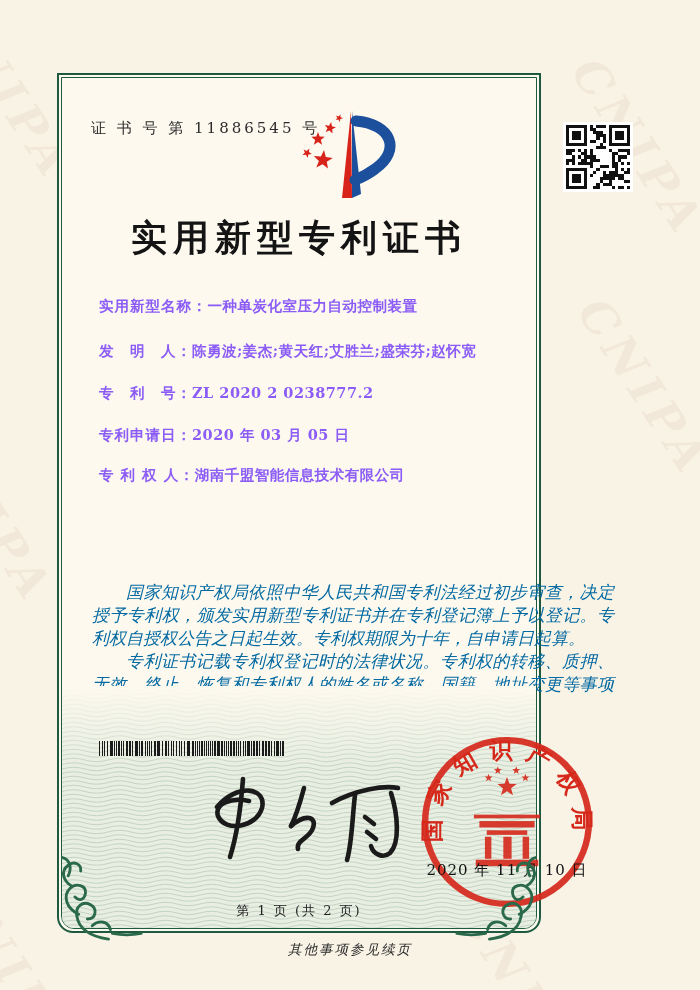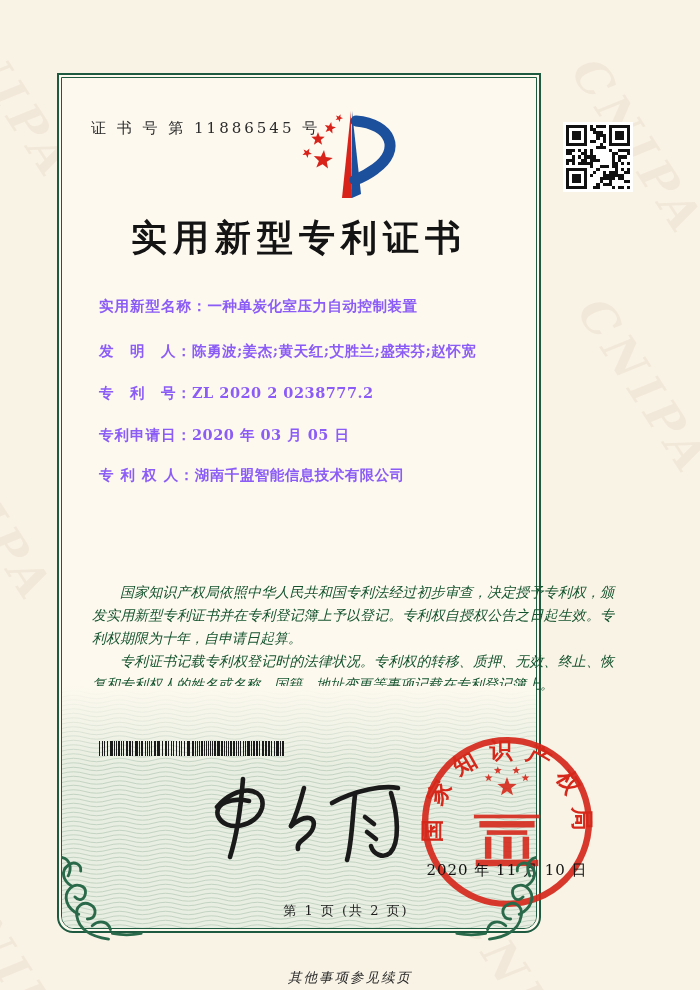--- a/index.html
+++ b/index.html
@@ -34,42 +34,42 @@
     position:absolute;left:0;top:131px;width:100%;text-align:center;
     font-size:36px;font-weight:bold;letter-spacing:6px;color:#141414;margin-top:8px;
   }
   
   .row{position:absolute;left:40px;font-size:14.5px;line-height:20px;color:#8b5cf6;white-space:nowrap;font-weight:bold;}
   .row .lbl{display:inline-block;min-width:88px;letter-spacing:1px;}
   .row .val{letter-spacing:.5px;}
   .addr2{margin-left:89px;white-space:nowrap;}
   .grant2{position:absolute;left:246px;top:0;}
   
-  .paras{position:absolute;left:33px;top:506px;width:522px;font-size:14px;line-height:23px;
-    font-style:italic;color:#14532d;text-align:justify;}
+  .paras{position:absolute;left:33px;top:506px;width:522px;font-size:17px;line-height:23px;
+    font-style:italic;color:#0369a1;text-align:justify;}
   .paras p{margin:0;text-indent:2em;}
   
   .gpanel{
     position:absolute;left:3px;right:3px;bottom:3px;height:242px;
     border-radius:0 0 12px 12px;overflow:hidden;
   }
   .gpanel svg{position:absolute;inset:0;}
   .gfade{position:absolute;left:0;top:0;right:0;height:80px;
     background:linear-gradient(#fdf9ef,rgba(253,249,239,0));}
   
   .barcode{position:absolute;left:40px;top:666px;width:186px;height:15px;}
   .signer{position:absolute;left:41px;top:716px;font-family:"DejaVu Sans","Liberation Sans",sans-serif;
     font-size:16px;letter-spacing:3px;color:#1d1d1d;line-height:34px;}
   .sig{position:absolute;left:128px;top:688px;width:225px;height:112px;}
   .seal{position:absolute;left:356px;top:655px;width:184px;height:184px;}
   .seal-date{position:absolute;left:352px;top:786px;width:192px;text-align:center;
     font-size:15px;color:#101010;letter-spacing:1px;}
-  .pageno{position:absolute;left:0;top:827px;width:100%;text-align:center;font-size:13px;color:#1f1f1f;letter-spacing:2px;padding-left:47px;}
+  .pageno{position:absolute;left:0;top:827px;width:100%;text-align:center;font-size:13px;color:#1f1f1f;letter-spacing:2px;}
   .footnote{position:absolute;left:0;top:941px;width:100%;text-align:center;font-size:13.5px;
-    font-style:italic;color:#2a2a2a;letter-spacing:2px;margin-top:28px;}
+    font-style:italic;color:#2a2a2a;letter-spacing:2px;}
   .flourish{position:absolute;width:96px;height:96px;}
   .fl-l{left:-10px;bottom:-12px;}
   .fl-r{right:-10px;bottom:-12px;transform:scaleX(-1);}
 </style>
 </head>
 <body>
 
 <div id="wmLayer">
     <div class="wm" style="left: -25px; top: -8px;">CNIPA</div>
     <div class="wm" style="left: 398px; top: 268px;">CNIPA</div>

